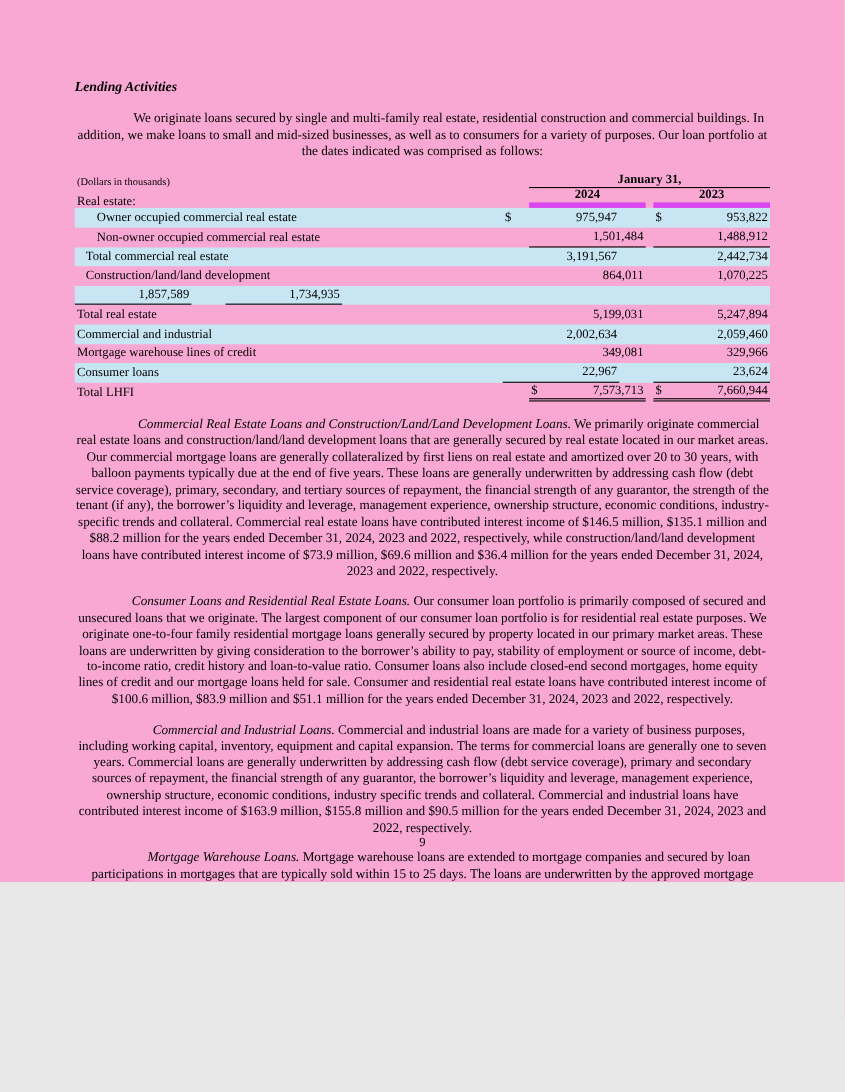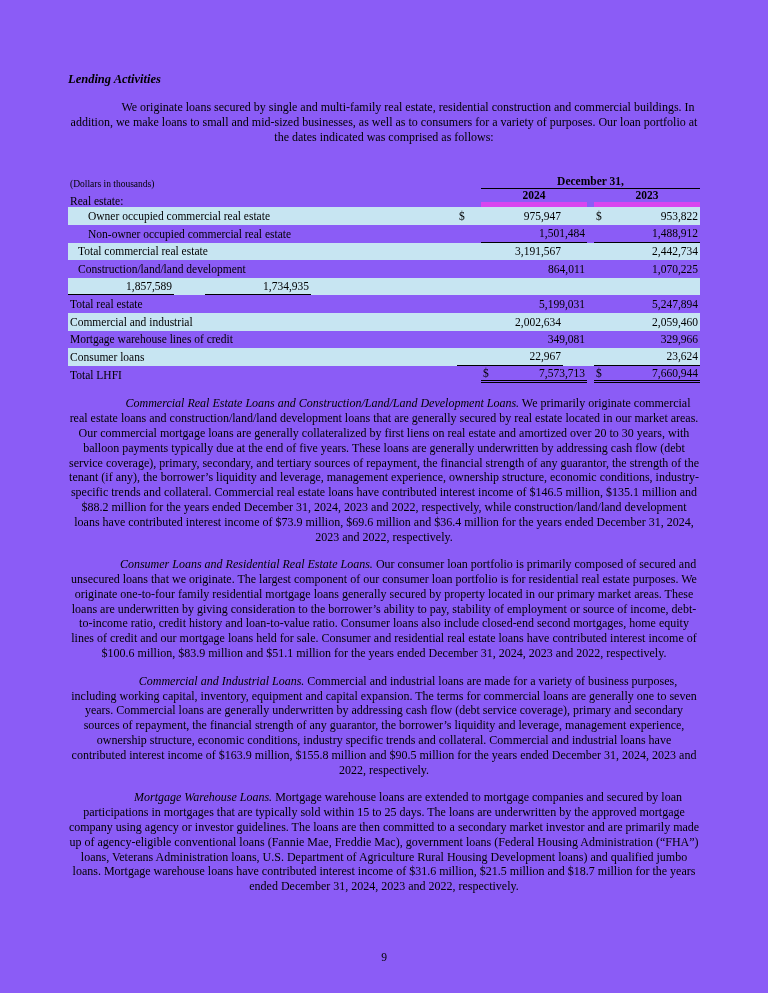--- a/index.html
+++ b/index.html
@@ -1,40 +1,40 @@
 <!DOCTYPE html>
 <html><head>
 <meta charset="utf-8">
 <style>
   html,body { margin:0; padding:0; background:#e8e8e8; }
   .page {
     position:relative;
-    width:768px; height:993px;
+    width:768px; height:802px;
     margin:0 auto;
-    background:#8b5cf6;
+    background:#f9a8d4;
     font-family:"Liberation Serif", serif;
     color:#000;
     overflow:hidden;
   }
   .content { padding:64px 68px 0 68px; }
 
   .doc-heading {
     font-size:12.5px; font-weight:bold; font-style:italic;
     margin:8px 0 0 0;
   }
 
   .para {
     font-size:12px; line-height:14.8px;
     text-indent:48px; text-align:center;
     margin:13px 0 0 0;
   }
   .para .lead { font-style:italic; }
 
   
-  .loan-table { margin-top:27px; font-size:11.5px; }
+  .loan-table { margin-top:9px; font-size:11.5px; }
 
   .t-hrow { display:flex; align-items:flex-end; height:18px; }
   .units-note { flex:1; font-size:9.5px; padding-left:2px; }
   .dec-span {
     width:219px; text-align:center; font-weight:bold;
     border-bottom:1px solid #000; padding-bottom:1px;
   }
   .section-label { flex:1; padding-left:2px; }
   .year-col {
     width:106px; text-align:center; font-weight:bold;
@@ -69,21 +69,21 @@
 <div class="page">
   <div class="content">
 
     <h1 class="doc-heading">Lending Activities</h1>
 
     <p class="para">We originate loans secured by single and multi-family real estate, residential construction and commercial buildings. In addition, we make loans to small and mid-sized businesses, as well as to consumers for a variety of purposes. Our loan portfolio at the dates indicated was comprised as follows:</p>
 
     <div class="loan-table">
       <div class="t-hrow">
         <div class="units-note">(Dollars in thousands)</div>
-        <div class="dec-span">December 31,</div>
+        <div class="dec-span">January 31,</div>
       </div>
       <div class="t-hrow">
         <div class="section-label">Real estate:</div>
         <div class="year-col">2024</div>
         <div class="t-gap"></div>
         <div class="year-col">2023</div>
       </div>
       <div>
           <div class="t-row hl">
             <div class="t-desc ind2">Owner occupied commercial real estate</div>

